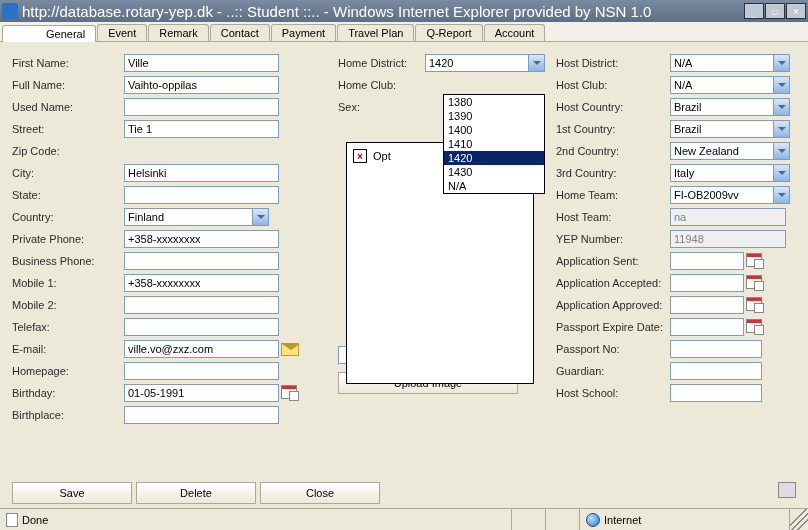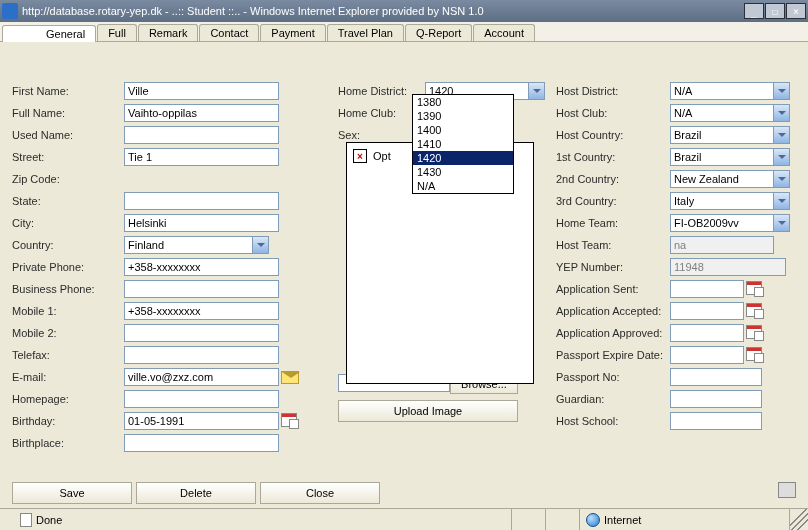--- a/index.html
+++ b/index.html
@@ -21,21 +21,21 @@
     align-items: center;
     padding: 0 2px;
   }
   .titlebar .ie-icon {
     width: 16px; height: 16px;
     margin-right: 4px;
     display: inline-block;
     background: #2a6fc8;
     border-radius: 2px;
   }
-  .titlebar .title-text { flex: 1; font-size: 11px; }
+  .titlebar .title-text { flex: 1; font-size: 15px; }
   .winbtn {
     width: 20px; height: 16px;
     background: #c0c8d4;
     border: 1px solid #2a2f38;
     margin-left: 1px;
     display: flex; align-items: center; justify-content: center;
     font-family: monospace;
     font-size: 10px;
     cursor: default;
   }
@@ -55,21 +55,21 @@
     border-top-left-radius: 3px;
     border-top-right-radius: 3px;
     position: relative;
   }
   .tab.active { background: #fff; top: 1px; padding-left: 43px; }
   .page {
     padding: 10px 12px 0 12px;
     position: relative;
     height: 434px;
   }
-  .columns { display: flex; gap: 6px; margin-top: 28px; }
+  .columns { display: flex; gap: 6px; }
   .col { display: flex; flex-direction: column; }
   .col.left { width: 320px; }
   .col.mid { width: 212px; }
   .col.right { flex: 1; }
   .row {
     display: flex;
     align-items: center;
     height: 22px;
     gap: 2px;
   }
@@ -130,21 +130,21 @@
   .cal-icon .c2 {
     width:14px;height:3px;background:#c33;position:absolute;top:1px;left:1px;
   }
   .cal-icon .c3 {
     width:10px;height:10px;background:#fff;border:1px solid #888;position:absolute;bottom:0;right:0;
   }
 
   .dropdown-panel {
     position: absolute;
     top: 52px;
-    left: 412px;
+    left: 443px;
     width: 102px;
     background: #fff;
     border: 1px solid #000;
     z-index: 20;
   }
   .dropdown-panel .opt {
     padding: 1px 4px;
     cursor: default;
   }
   .dropdown-panel .opt.sel {
@@ -196,21 +196,21 @@
   }
   .print-icon {
     width:18px;height:16px;border:1px solid #888;background:#ddd;
     margin-left:auto;
   }
   .statusbar {
     position:absolute; bottom:0; left:0; right:0;
     height: 22px;
     border-top: 1px solid #aca899;
     background: #ece9d8;
-    display:flex; align-items:center;padding-left:14px;
+    display:flex; align-items:center;
   }
   .sb-section {
     border-right: 1px solid #aca899;
     height:100%;
     display:flex;align-items:center;gap:4px;
     padding: 0 6px;
   }
   .sb-section.grow { flex:1; }
   .globe {
     width:14px;height:14px;border-radius:50%;
@@ -236,21 +236,21 @@
 <div class="titlebar">
   <span class="ie-icon"></span>
   <span class="title-text">http://database.rotary-yep.dk - ..:: Student ::.. - Windows Internet Explorer provided by NSN 1.0</span>
   <span class="winbtn">_</span>
   <span class="winbtn">☐</span>
   <span class="winbtn">×</span>
 </div>
 
 <div class="tabs">
   <div class="tab active">General</div>
-  <div class="tab">Full</div>
+  <div class="tab">Event</div>
   <div class="tab">Remark</div>
   <div class="tab">Contact</div>
   <div class="tab">Payment</div>
   <div class="tab">Travel Plan</div>
   <div class="tab">Q-Report</div>
   <div class="tab">Account</div>
 </div>
 
 <div class="page">
  <div class="columns">
@@ -269,26 +269,26 @@
           <input type="text" class="w155" value="" style="">
         </div>
     <div class="row">
           <span class="lbl">Street:</span>
           <input type="text" class="w155" value="Tie 1" style="">
         </div>
     <div class="row">
           <span class="lbl">Zip Code:</span>
         </div>
     <div class="row">
-          <span class="lbl">State:</span>
-          <input type="text" class="w155" value="" style="">
-        </div>
-    <div class="row">
           <span class="lbl">City:</span>
           <input type="text" class="w155" value="Helsinki" style="">
+        </div>
+    <div class="row">
+          <span class="lbl">State:</span>
+          <input type="text" class="w155" value="" style="">
         </div>
     <div class="row">
           <span class="lbl">Country:</span>
       <div class="select">
             <span>Finland</span>
             <span class="sel-arrow"></span>
           </div>
     </div>
     <div class="row">
           <span class="lbl">Private Phone:</span>
@@ -403,21 +403,21 @@
         </div>
     <div class="row">
           <span class="lbl">Home Team:</span>
           <div class="select w120">
             <span>FI-OB2009vv</span>
             <span class="sel-arrow"></span>
           </div>
         </div>
     <div class="row">
           <span class="lbl">Host Team:</span>
-          <div class="ro" style="width:104px">na</div>
+          <div class="ro" style="width:116px">na</div>
         </div>
     <div class="row">
           <span class="lbl">YEP Number:</span>
           <div class="ro" style="width:116px">11948</div>
         </div>
     <div class="row">
           <span class="lbl">Application Sent:</span>
           <input type="text" class="w74" style="">
           <span class="cal-icon">
             <span class="c1"></span>

